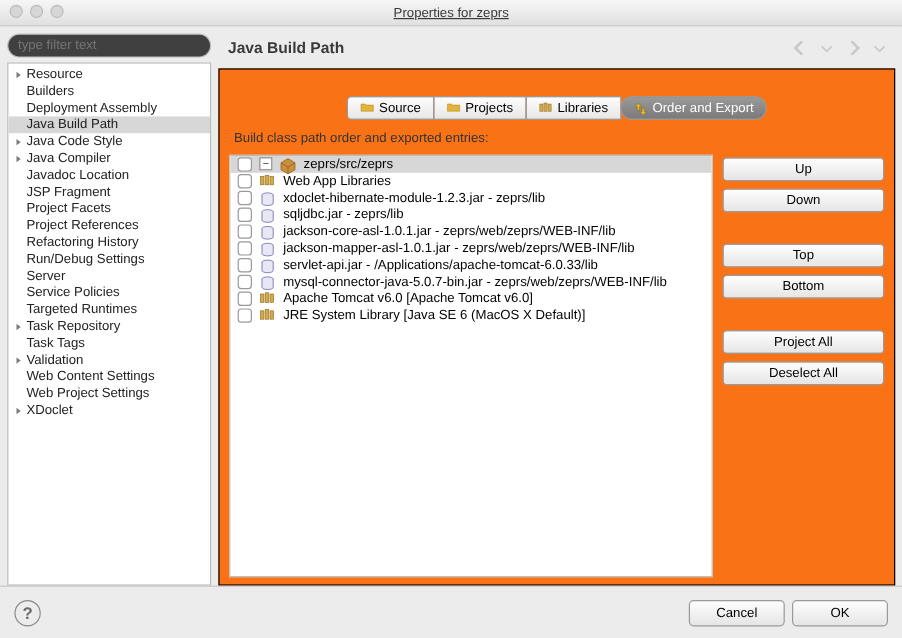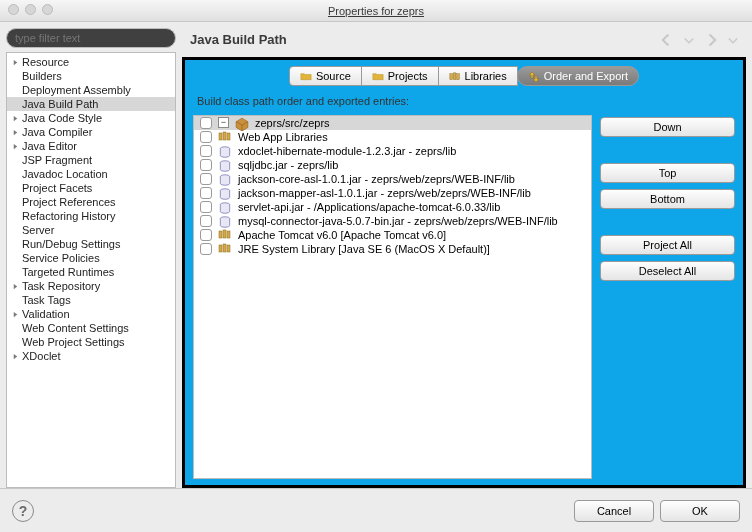--- a/index.html
+++ b/index.html
@@ -14,21 +14,21 @@
 .tree-item { display: flex; align-items: center; padding: 1px 4px; cursor: default; white-space: nowrap; }
 .tree-item.selected { background: #d7d7d7; }
 .tri { width: 9px; height: 9px; margin-right: 2px; display: inline-flex; align-items: center; justify-content: center; }
 .tri svg { width: 7px; height: 7px; }
 .tree-item .lbl { color: #222; }
 .main { flex: 1; display: flex; flex-direction: column; }
 .main-header { display: flex; align-items: center; justify-content: space-between; padding: 4px 4px 10px 8px; }
 .main-title { font-size: 13px; font-weight: bold; color: #3a3a3a; }
 .nav-arrows { display: flex; gap: 4px; align-items: center; }
 .nav-btn { width: 18px; height: 14px; opacity: 0.35; }
-.panel { flex: 1; border: 3px solid #000000; background: #0ea5e9; display: flex; flex-direction: column; padding: 0 0 6px 0; }
+.panel { flex: 1; border: 1px solid #000000; background: #f97316; display: flex; flex-direction: column; padding: 16px 0 6px 0; }
 .tabs { display: flex; justify-content: center; gap: 0; padding: 6px 0 4px 0; }
 .tab { display: flex; align-items: center; gap: 4px; padding: 3px 10px; border: 1px solid #9a9a9a; background: linear-gradient(#fdfdfd,#e7e7e7); margin-left: -1px; cursor: default; }
 .tab:first-child { border-top-left-radius: 4px; border-bottom-left-radius: 4px; margin-left: 0; }
 .tab:last-child { border-top-right-radius: 4px; border-bottom-right-radius: 4px; border-radius: 10px; }
 .tab.active { background: linear-gradient(#9a9a9a,#7a7a7a); color: #fff; }
 .tab-icon { width: 12px; height: 10px; display: inline-block; }
 .desc { padding: 4px 10px 6px 12px; color: #333; line-height: 1.35; }
 .content-row { flex: 1; display: flex; gap: 8px; padding: 0 8px; }
 .list { flex: 1; background: #fff; border: 1px solid #bcbcbc; overflow: hidden; }
 .list-item { display: flex; align-items: center; gap: 6px; padding: 1px 6px; white-space: nowrap; }
@@ -95,54 +95,46 @@
         </div>
         <div class="tree-item">
           <span class="tri">
             <svg viewBox="0 0 8 8">
               <path d="M2 1v6l4-3z" fill="#7a7a7a"></path>
             </svg>
           </span>
           <span class="lbl">Java Compiler</span>
         </div>
         <div class="tree-item">
-          <span class="tri">
-            <svg viewBox="0 0 8 8">
-              <path d="M2 1v6l4-3z" fill="#7a7a7a"></path>
-            </svg>
-          </span>
-          <span class="lbl">Java Editor</span>
+          <span class="tri"></span>
+          <span class="lbl">Javadoc Location</span>
         </div>
         <div class="tree-item">
           <span class="tri"></span>
           <span class="lbl">JSP Fragment</span>
         </div>
         <div class="tree-item">
           <span class="tri"></span>
-          <span class="lbl">Javadoc Location</span>
-        </div>
-        <div class="tree-item">
-          <span class="tri"></span>
           <span class="lbl">Project Facets</span>
         </div>
         <div class="tree-item">
           <span class="tri"></span>
           <span class="lbl">Project References</span>
         </div>
         <div class="tree-item">
           <span class="tri"></span>
           <span class="lbl">Refactoring History</span>
         </div>
         <div class="tree-item">
           <span class="tri"></span>
+          <span class="lbl">Run/Debug Settings</span>
+        </div>
+        <div class="tree-item">
+          <span class="tri"></span>
           <span class="lbl">Server</span>
-        </div>
-        <div class="tree-item">
-          <span class="tri"></span>
-          <span class="lbl">Run/Debug Settings</span>
         </div>
         <div class="tree-item">
           <span class="tri"></span>
           <span class="lbl">Service Policies</span>
         </div>
         <div class="tree-item">
           <span class="tri"></span>
           <span class="lbl">Targeted Runtimes</span>
         </div>
         <div class="tree-item">
@@ -317,20 +309,21 @@
               <span class="cb"></span>
               <span class="li-icon"><svg viewBox="0 0 14 10">
                   <rect class="ic-lib" x="1" y="2" width="3" height="7"></rect>
                   <rect class="ic-lib" x="5" y="1" width="3" height="8"></rect>
                   <rect class="ic-lib" x="9" y="2" width="3" height="7"></rect>
                 </svg></span>
               <span>JRE System Library [Java SE 6 (MacOS X Default)]</span>
             </div>
           </div>
         <div class="buttons">
+          <div class="btn">Up</div>
           <div class="btn">Down</div>
           <div class="btn-spacer"></div>
           <div class="btn">Top</div>
           <div class="btn">Bottom</div>
           <div class="btn-spacer"></div>
           <div class="btn">Project All</div>
           <div class="btn">Deselect All</div>
         </div>
       </div>
     </div>

